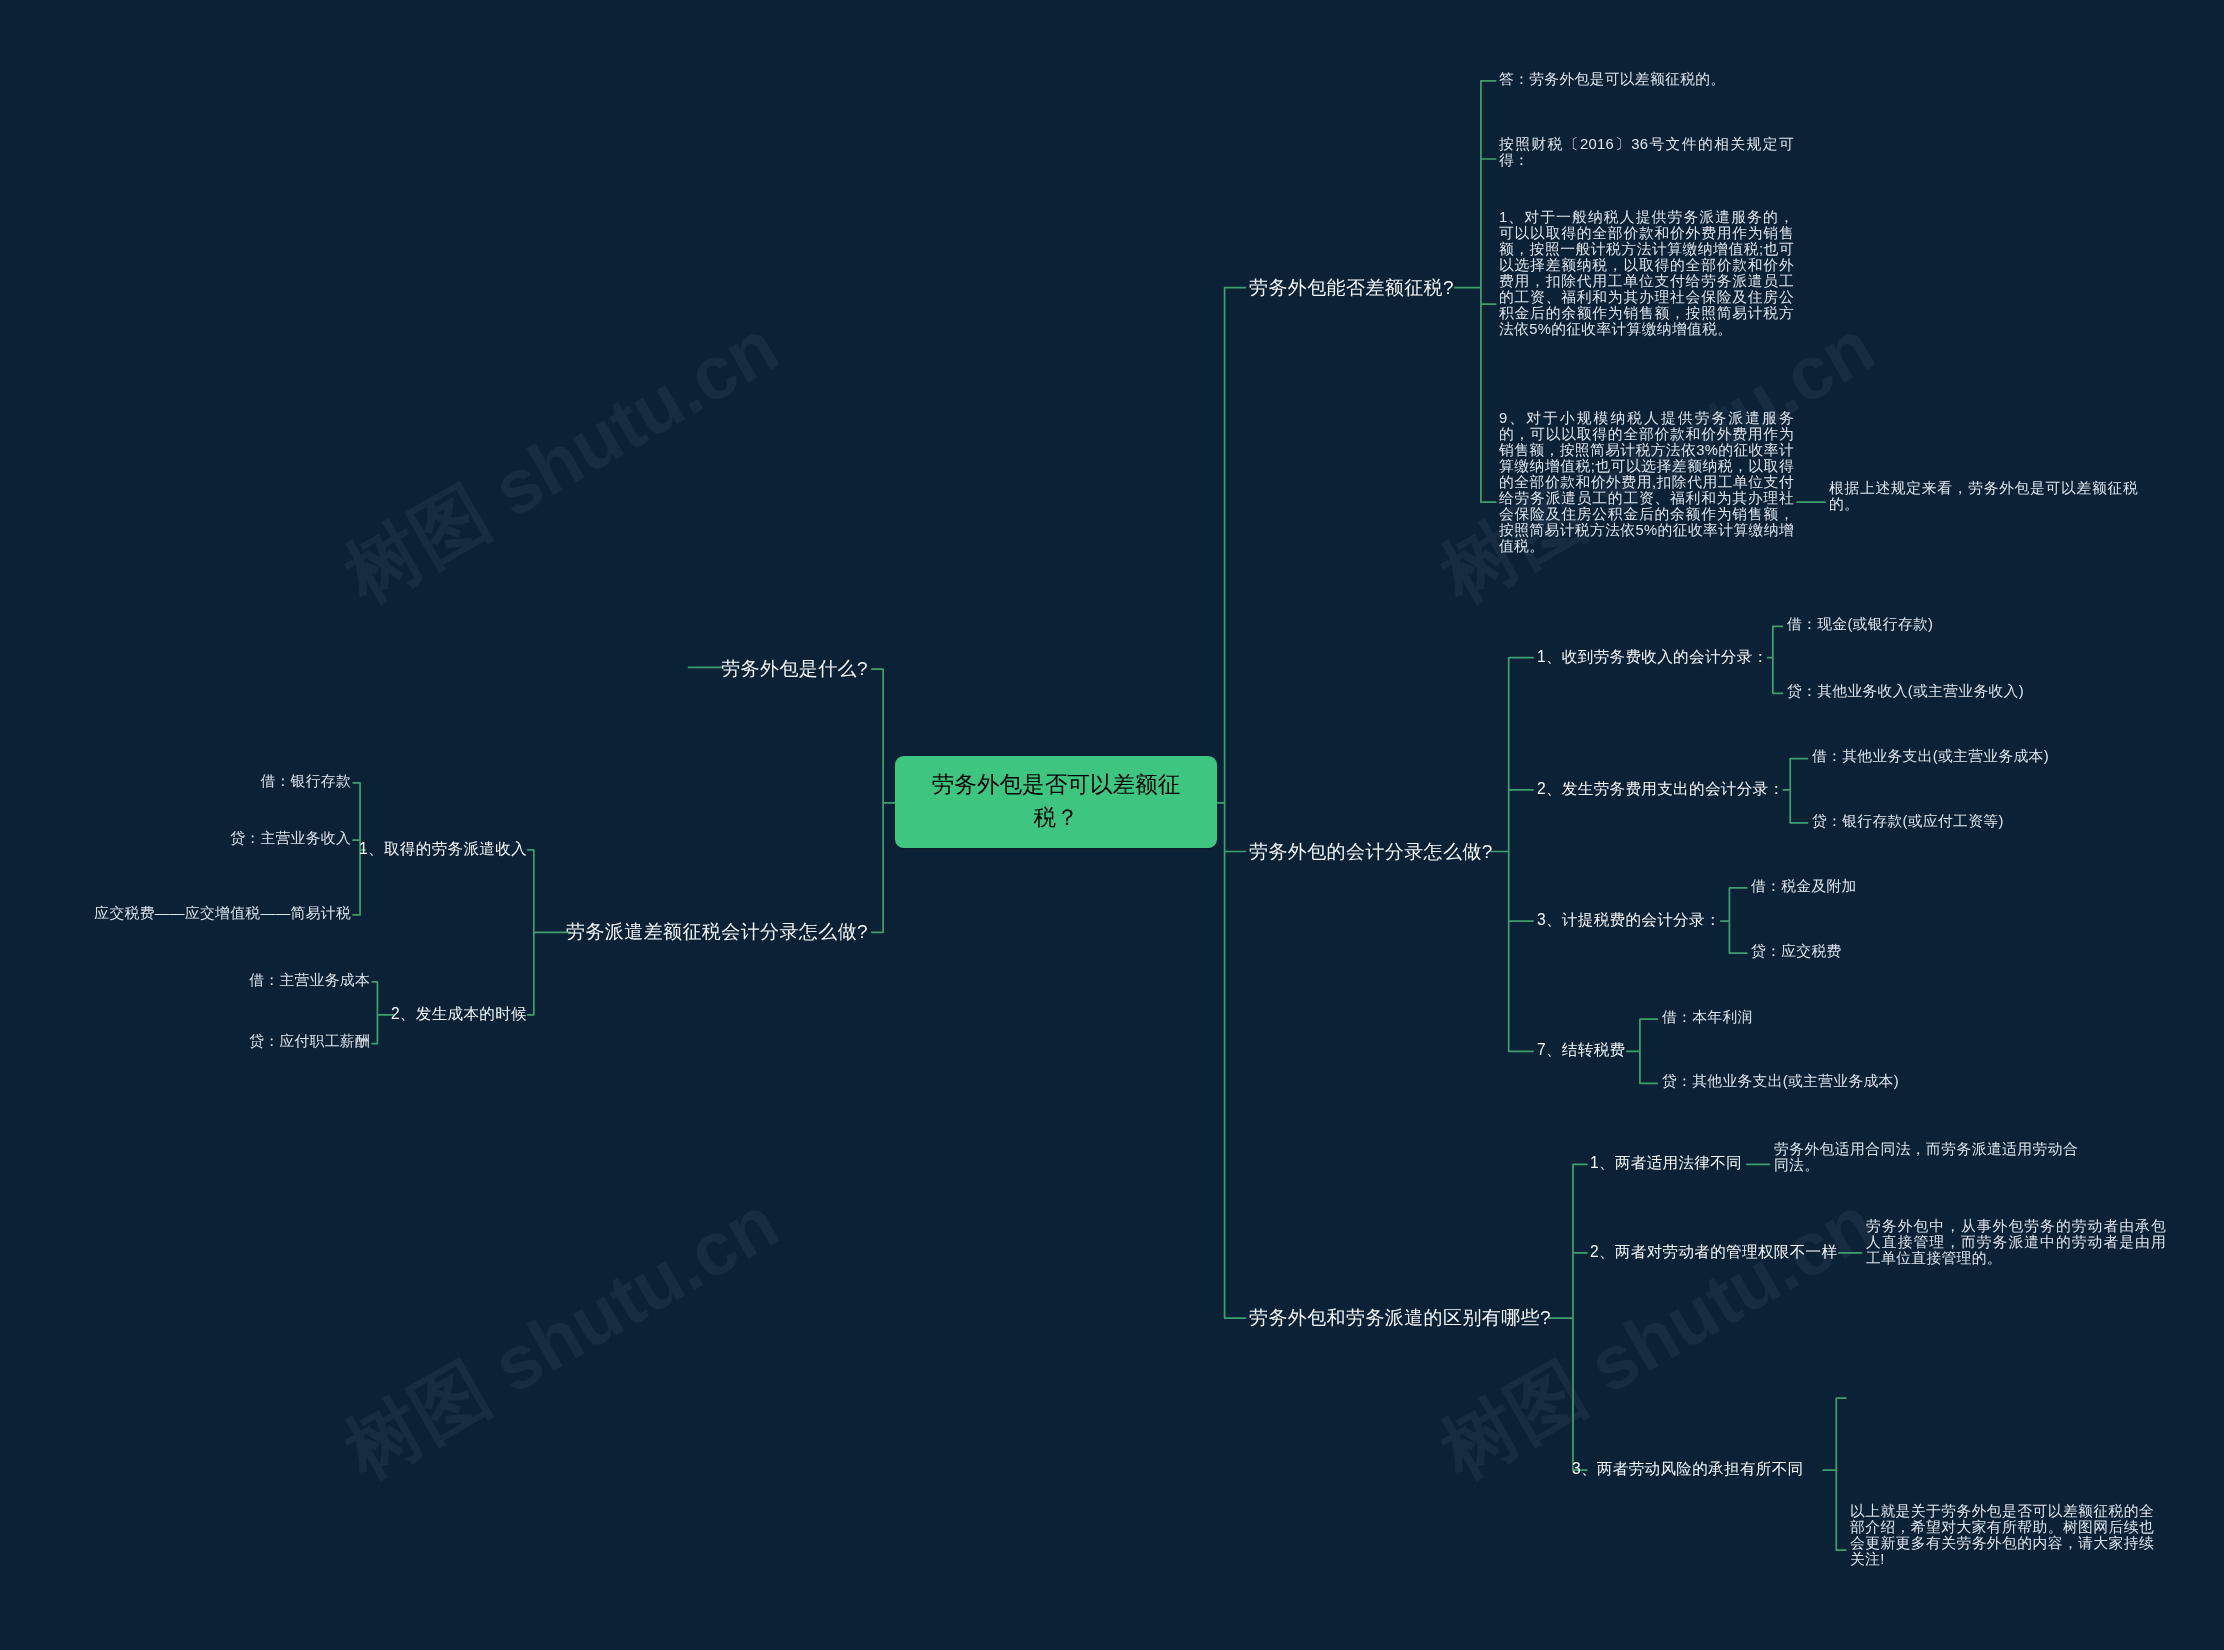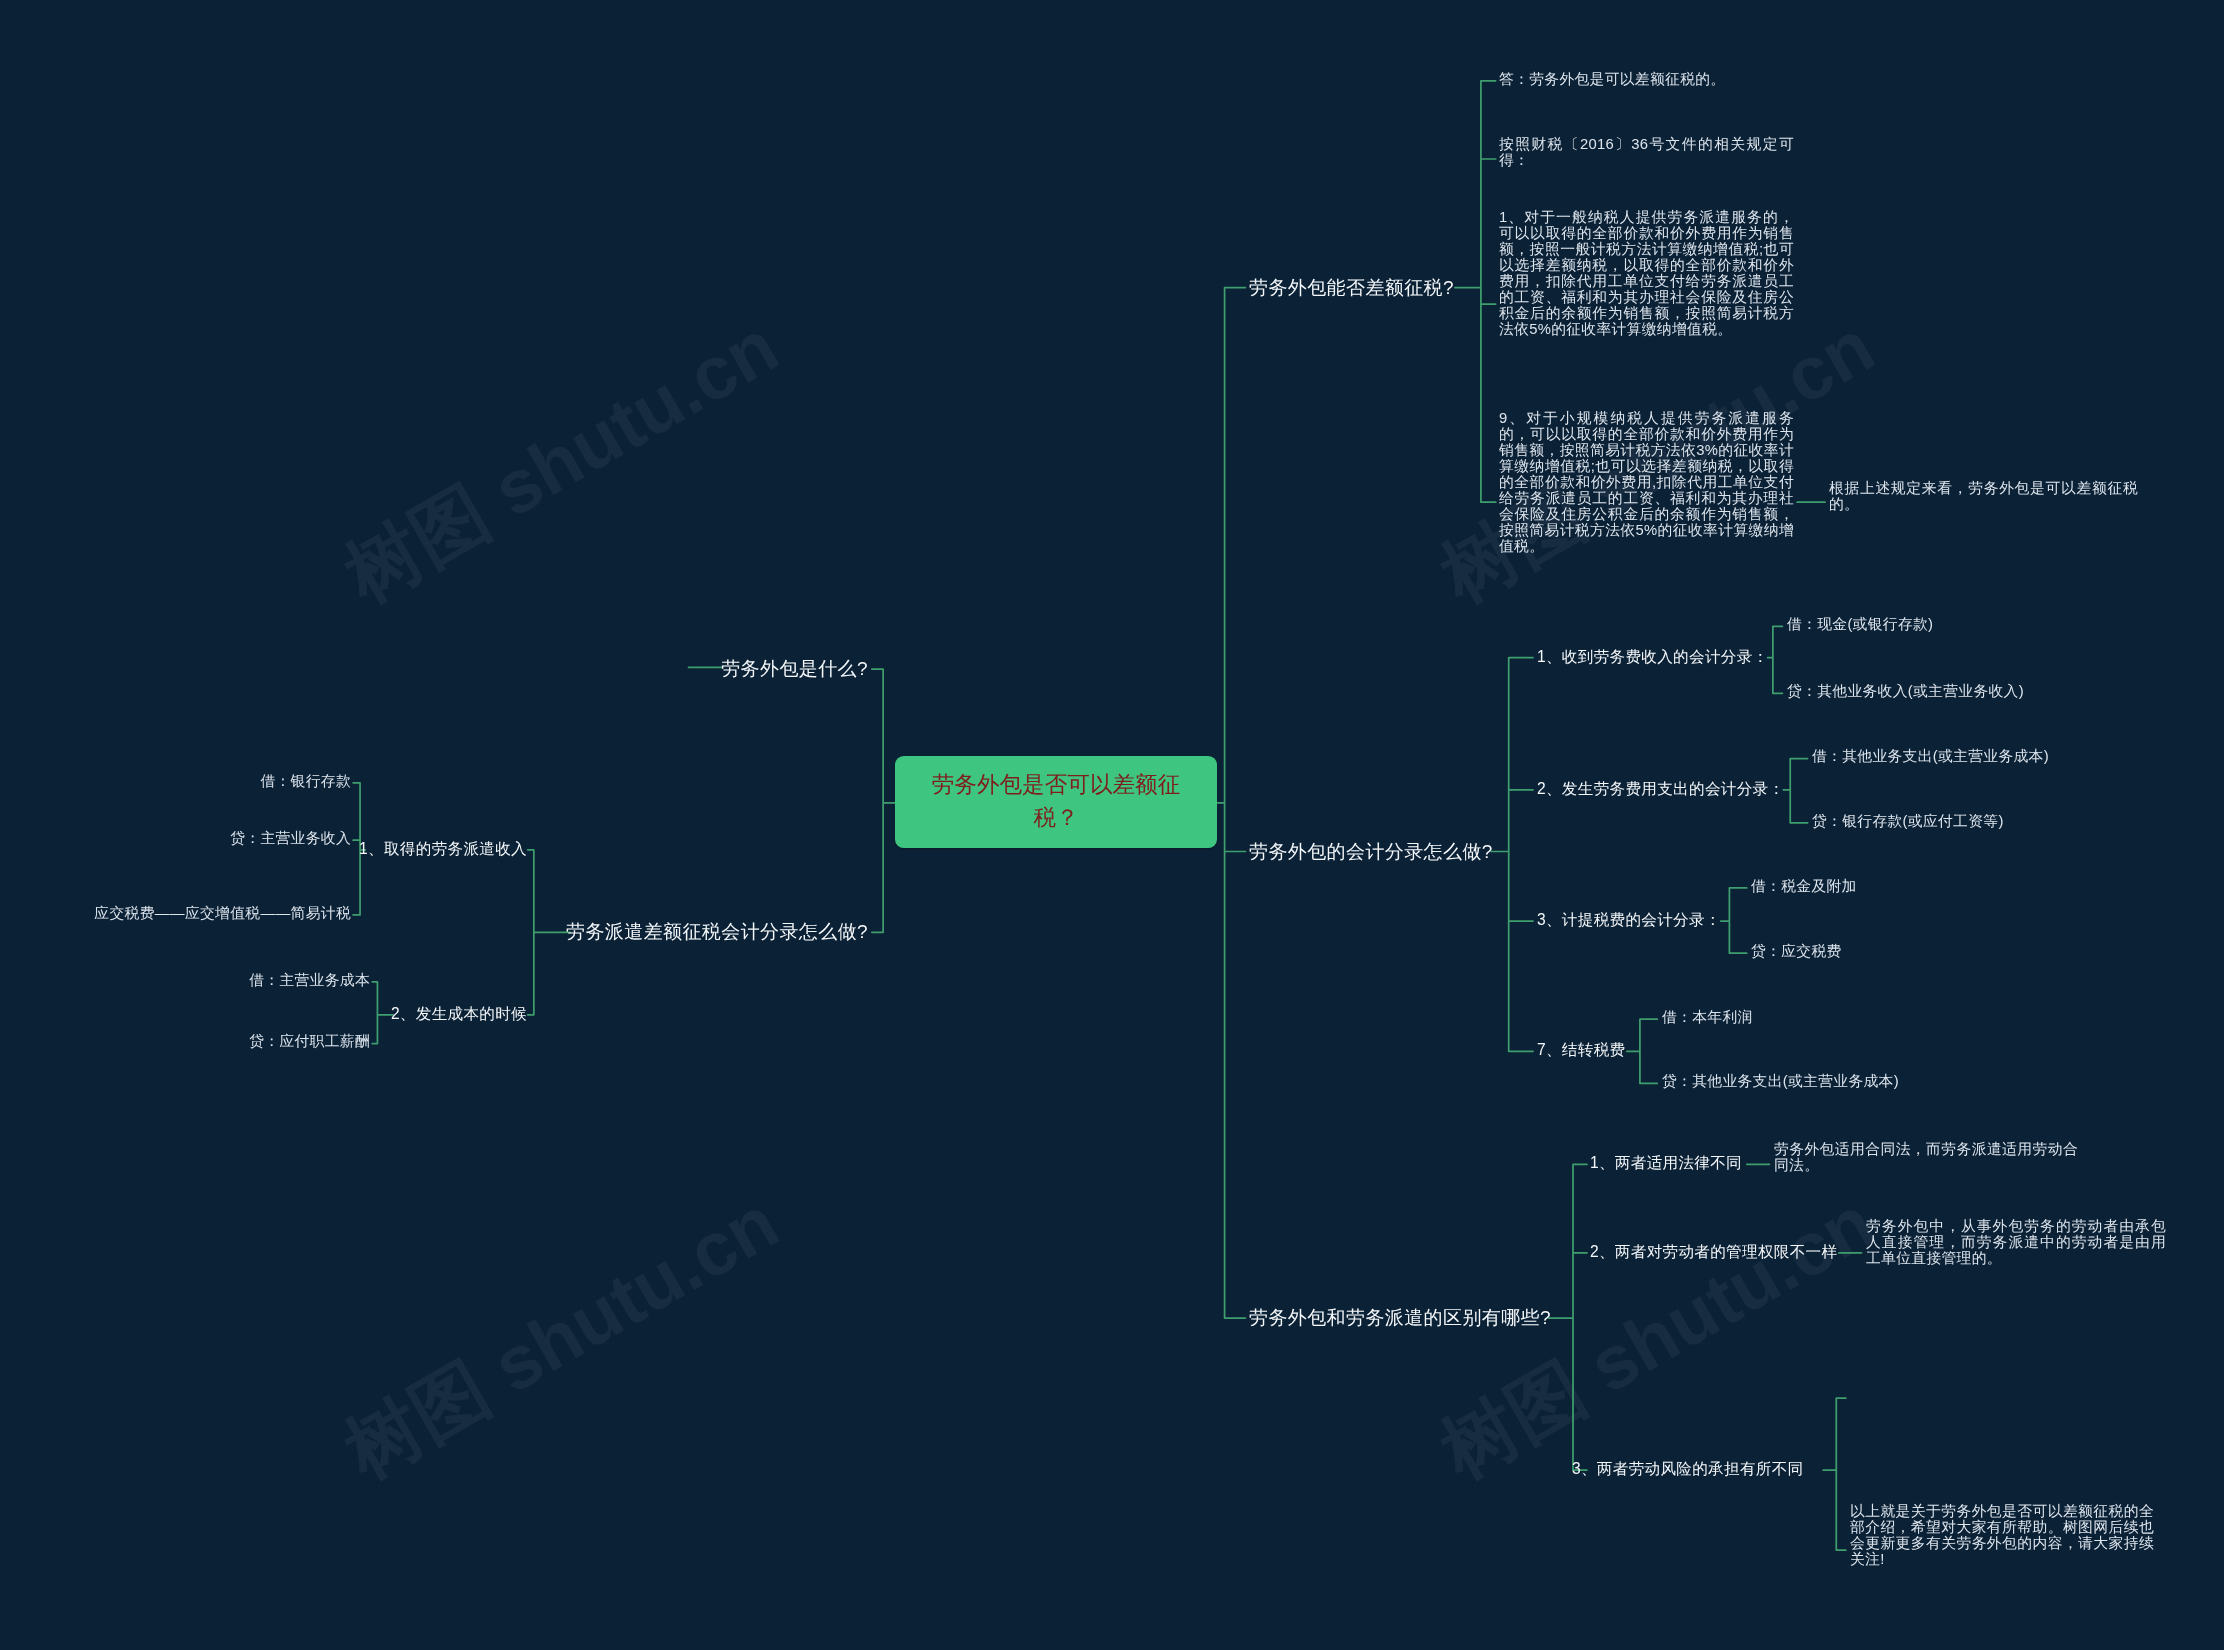--- a/index.html
+++ b/index.html
@@ -11,21 +11,21 @@
   }
   *{margin:0;padding:0;box-sizing:border-box;}
   html,body{background:var(--background);}
   body{font-family:"Liberation Sans","DejaVu Sans",sans-serif;}
   .stage{position:relative;width:2225px;height:1650px;background:var(--background);overflow:hidden;}
   .connectors{position:absolute;left:0;top:0;width:2225px;height:1650px;}
   .connectors path{stroke:var(--line-green);stroke-width:2;fill:none;stroke-linecap:round;}
   .node{position:absolute;}
   .central{
     background:var(--node-green);
-    color:#7f1d1d;
+    color:#000000;
     border-radius:8.7px;
     display:flex;align-items:center;justify-content:center;text-align:center;
     font-size:22.6px;line-height:1.45;font-weight:500;
     padding:8.7px 22.6px;
     box-shadow:0 1.7px 0 rgba(0,0,0,0.18);
   }
   .topic{font-size:19px;color:var(--text-primary);white-space:nowrap;font-weight:500;letter-spacing:0.4px;}
   .sub{font-size:15.6px;color:var(--text-primary);white-space:nowrap;letter-spacing:0.3px;}
   .leaf{font-size:14.8px;color:var(--text-secondary);white-space:nowrap;letter-spacing:0.3px;}
   .para{font-size:14.8px;color:var(--text-secondary);line-height:16px;letter-spacing:0.3px;text-align:justify;}

